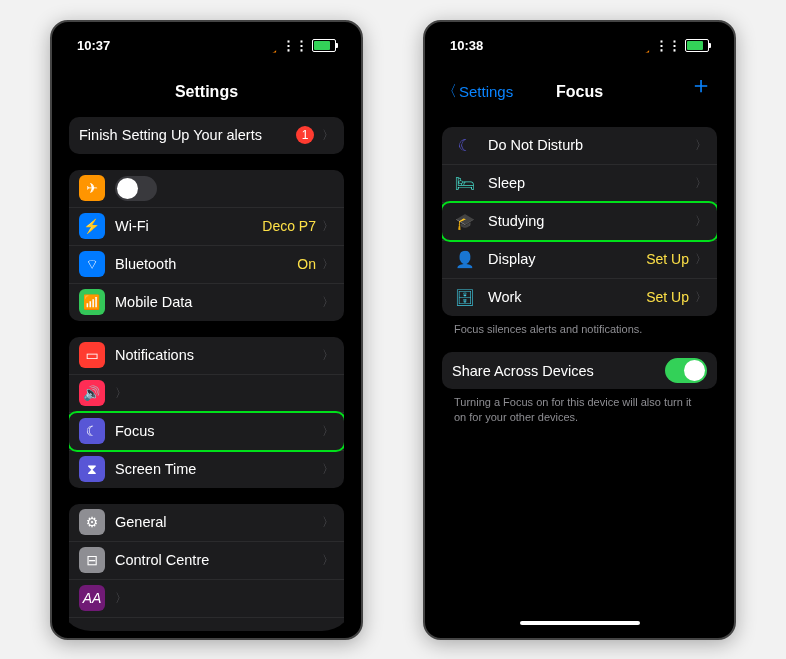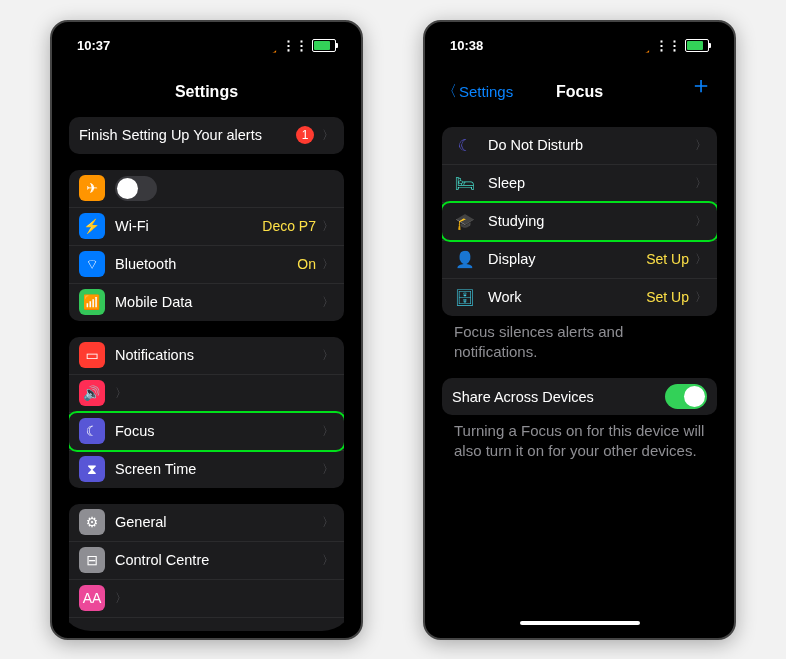--- a/index.html
+++ b/index.html
@@ -83,38 +83,38 @@
   .toggle {
     width:42px;height:25px; background:#39393d; border-radius:13px; position:relative;
   }
   .toggle .knob{
     width:21px;height:21px;background:#fff;border-radius:50%;
     position:absolute;top:2px;left:2px;
   }
   .toggle.on{background:#33d158;}
   .toggle.on .knob{left:auto;right:2px;}
   .footer-text{
-    color:#8e8e93; font-size:15px; padding:6px 12px 0 12px; line-height:1.35;
+    color:#8e8e93; font-size:11px; padding:6px 12px 0 12px; line-height:1.35;
   }
   .highlight-row{
     border:2.5px solid #00e01a; border-radius:10px;
     position:absolute; inset:-2px;
     pointer-events:none;
   }
   .row.hl{ position:relative; }
   .homebar{
     position:absolute; bottom:6px; left:50%; transform:translateX(-50%);
     width:120px; height:4px; background:#fff; border-radius:3px;
   }
   
   .c-orange{background:#ff9500;} .c-blue{background:#007aff;}
   .c-green{background:#34c759;} .c-red{background:#ff3b30;}
   .c-pink{background:#ff2d55;} .c-indigo{background:#5856d6;}
   .c-grey{background:#8e8e93;}
-  .c-lblue{background:#ec4899;}
+  .c-lblue{background:#701a75;font-style:italic;}
 </style>
 </head>
 <body>
 
 <div class="phone">
   <div class="screen">
     <div class="notch"></div>
     <div class="statusbar">
       <span>10:37</span>
       <span class="right">

